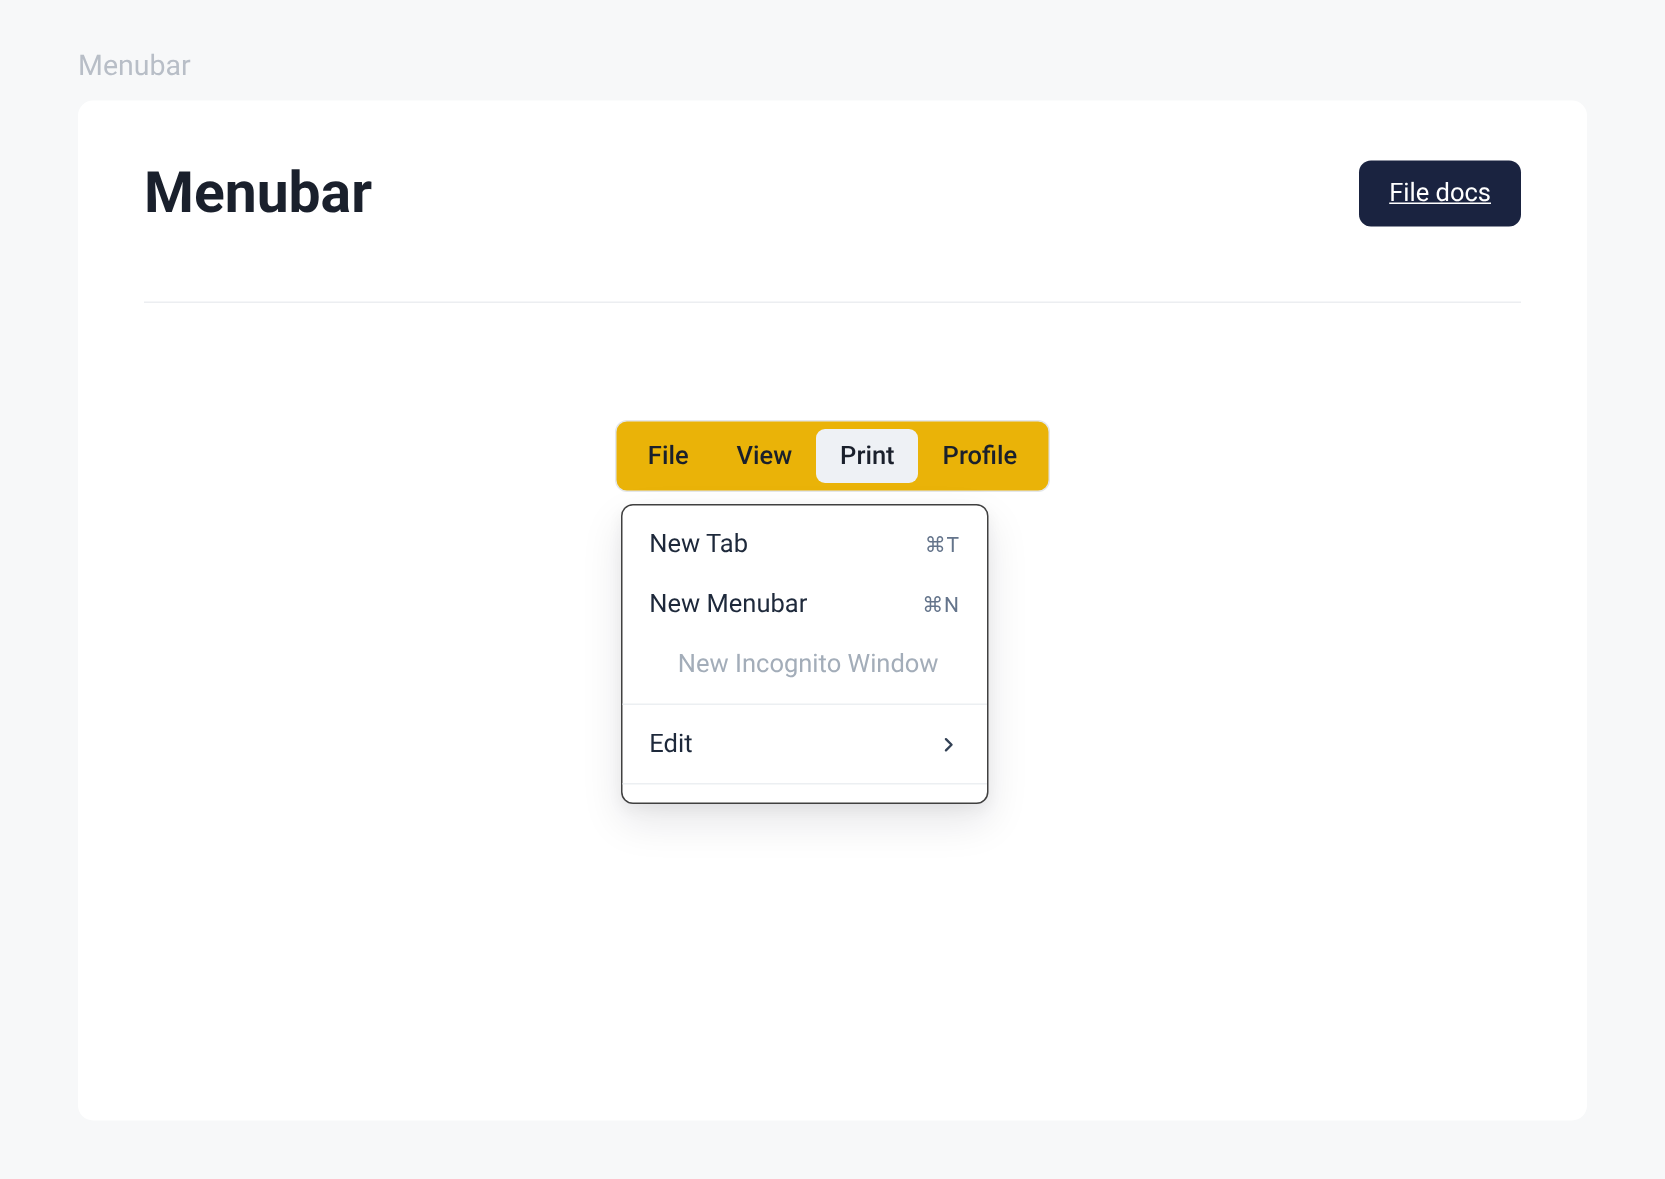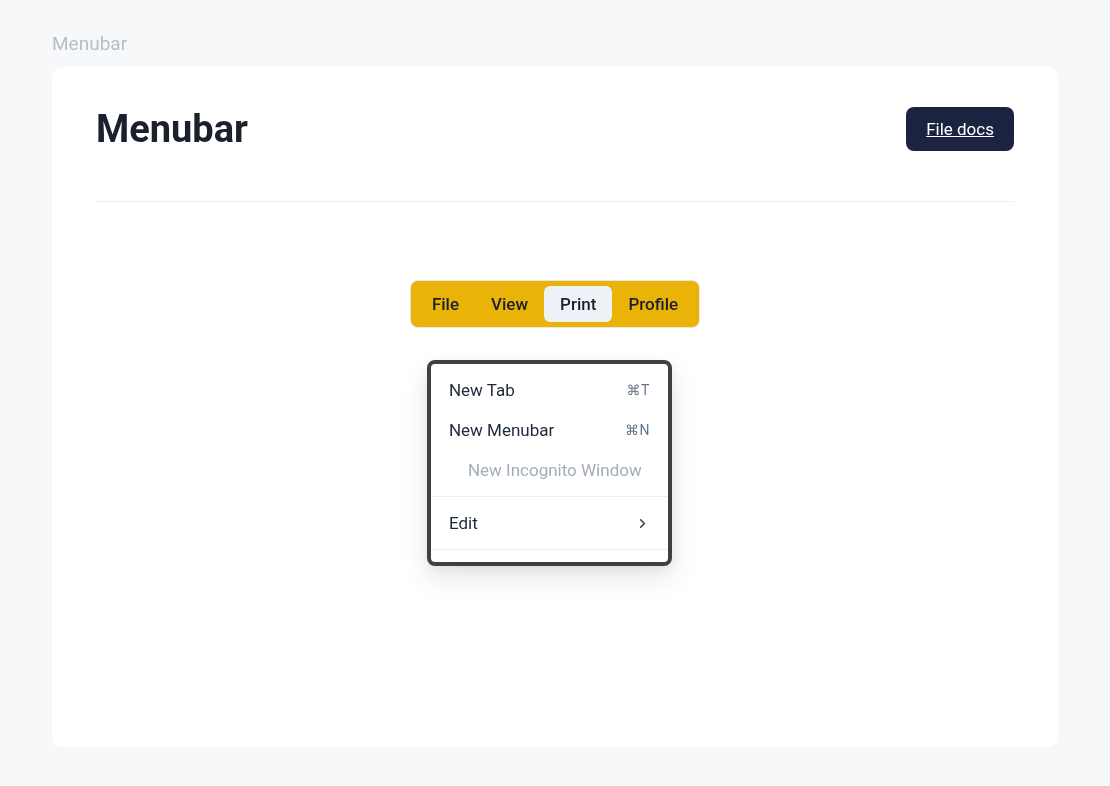--- a/index.html
+++ b/index.html
@@ -84,28 +84,27 @@
       border-radius: 6px;
       cursor: pointer;
       font-family: inherit;
     }
     .menu-trigger.active {
       background: #eef1f5;
     }
     .dropdown {
       position: absolute;
       top: 55px;
-      left: 16px;
+      left: 3px;
       width: 245px;
       background: #ffffff;
-      border: 4px solid #404040;
+      border: 1px solid #404040;
       border-radius: 8px;
       box-shadow: 0 12px 28px rgba(16,24,40,0.1), 0 4px 10px rgba(16,24,40,0.05);
       padding: 6px 0;
-      margin-top: 24px;
     }
     .menu-item {
       display: flex;
       justify-content: space-between;
       align-items: center;
       padding: 10px 18px;
       font-size: 17px;
       color: #1e293b;
       cursor: pointer;
     }

